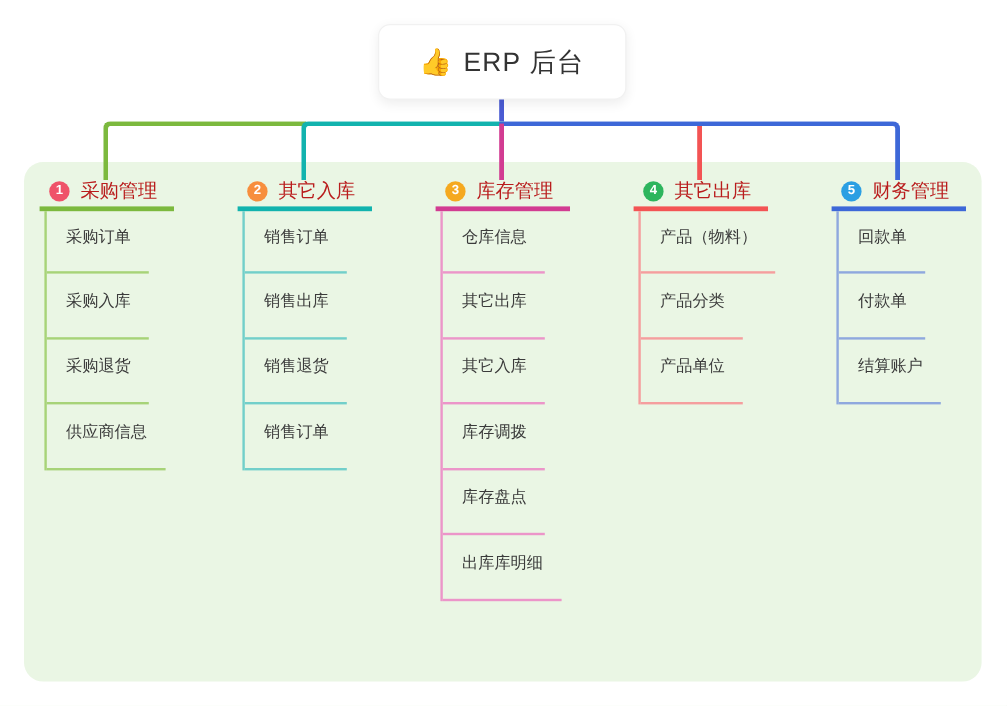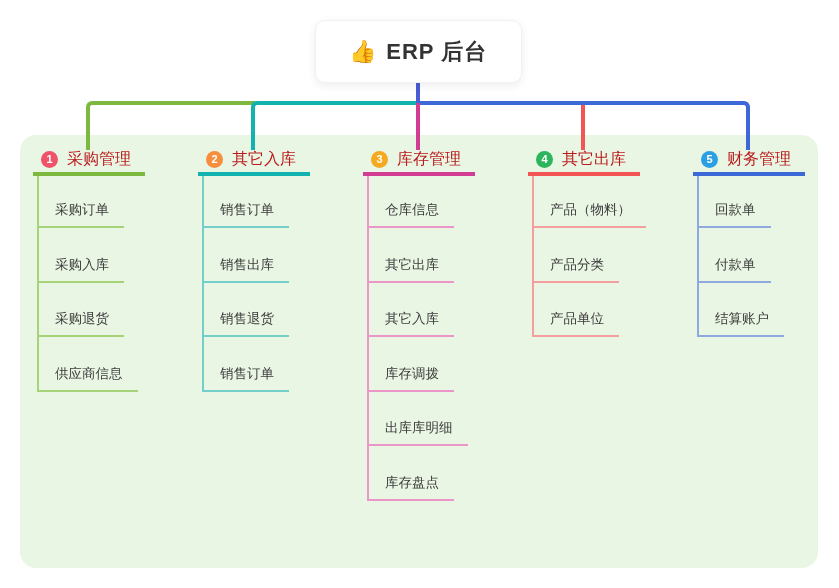--- a/index.html
+++ b/index.html
@@ -14,21 +14,21 @@
 
   
   .root-node {
     position: absolute; left: 315px; top: 20px; width: 207px; height: 63px;
     background: #ffffff; border: 1px solid #f1f1f1; border-radius: 10px;
     box-shadow: 0 3px 10px rgba(0,0,0,0.07);
     display: flex; align-items: center; justify-content: center; gap: 9px;
     z-index: 4;
   }
   .root-node .thumb { font-size: 22px; color: #F2C12E; line-height: 1; }
-  .root-node .root-label { font-size: 22px; font-weight: 700; color: #333; letter-spacing: 1px; }
+  .root-node .root-label { font-size: 22px; font-weight: 400; color: #333; letter-spacing: 1px; }
 
   
   .connectors { position: absolute; inset: 0; z-index: 2; pointer-events: none; }
   .connectors div { position: absolute; }
 
   
   .branches { position: absolute; inset: 0; z-index: 3; }
   .branch { position: absolute; top: 146px; width: max-content; }
   .topic {
     display: flex; align-items: center; height: 30px; width: 112px;
@@ -38,21 +38,21 @@
     width: 17px; height: 17px; border-radius: 50%; background: var(--badge);
     color: #fff; font-size: 11px; font-weight: 700; line-height: 17px;
     text-align: center; margin-left: 8px; flex: 0 0 auto;
   }
   .topic-label { font-size: 16px; font-weight: 500; color: #b91c1c; margin-left: 9px; white-space: nowrap; }
 
   .items {
     list-style: none; margin-left: 4px; border-left: 2px solid var(--light);
   }
   .items li {
-    display: flex; align-items: flex-end; height: 54.5px; width: max-content;
+    display: flex; align-items: center; height: 54.5px; width: max-content;
     padding: 0 15px 7px 16px; border-bottom: 2px solid var(--light);
   }
   .items li:first-child { height: 52px; }
   .items li span { font-size: 13.5px; color: #3b3b3b; white-space: nowrap; }
 </style>
 </head>
 <body>
 
 <div class="panel"></div>
 
@@ -123,24 +123,24 @@
         <li>
           <span>其它出库</span>
         </li>
         <li>
           <span>其它入库</span>
         </li>
         <li>
           <span>库存调拨</span>
         </li>
         <li>
-          <span>出库库明细</span>
+          <span>库存盘点</span>
         </li>
         <li>
-          <span>库存盘点</span>
+          <span>出库库明细</span>
         </li>
       </ul>
   </div>
     <div class="branch" style="left: 528px; --main: #F35454; --light: #F59E9E; --badge: #2DB55D;">
     <div class="topic">
       <span class="badge">4</span>
       <span class="topic-label">其它出库</span>
     </div>
     <ul class="items">
         <li>

